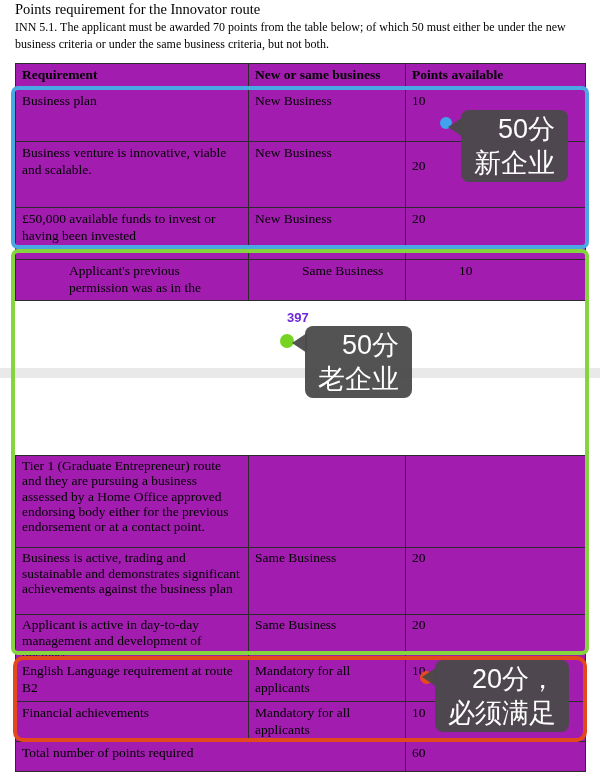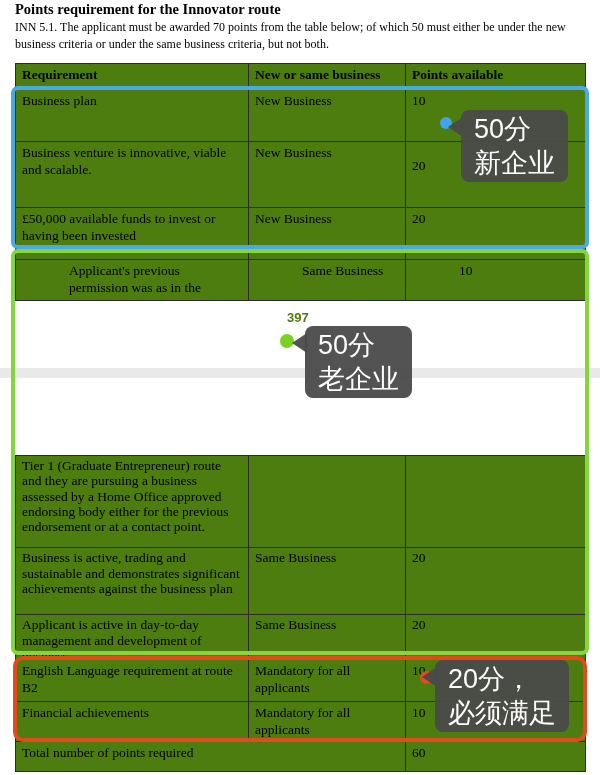--- a/index.html
+++ b/index.html
@@ -4,24 +4,24 @@
 <style>
   html,body { margin:0; padding:0; background:#fff; }
   .screen {
     position:relative; width:600px; height:775px; background:#ffffff;
     font-family:"Liberation Serif", serif; color:#000; overflow:hidden;
   }
 
   
   .band { position:absolute; left:0; top:368px; width:600px; height:10px; background:#e9e9e9; z-index:1; }
 
-  .title { position:absolute; left:15px; top:1px; margin:0; font-size:14.5px; font-weight:bold; z-index:2; }
+  .title { position:absolute; left:15px; top:1px; margin:0; font-size:14.5px; font-weight:normal; z-index:2; }
   .intro { position:absolute; left:15px; top:19px; width:575px; margin:0; font-size:12px; line-height:16.5px; z-index:2; }
 
-  table.doc { position:absolute; left:15px; border-collapse:collapse; table-layout:fixed; z-index:2; background:#4d7c0f; }
+  table.doc { position:absolute; left:15px; border-collapse:collapse; table-layout:fixed; z-index:2; background:#a21caf; }
   table.t1 { top:63px; }
   table.t2 { top:455px; }
   .doc th, .doc td {
     border:1px solid #2b2b2b; vertical-align:top; text-align:left;
     padding:2px 6px; font-size:13.5px; line-height:17px; font-weight:normal;
   }
   .doc th { font-weight:bold; }
   .cb { overflow:hidden; }
   
   tr.hh  .cb { height:21px; }
@@ -44,34 +44,34 @@
   
   .dot { position:absolute; border-radius:50%; z-index:4; }
   .dot.b { left:440px; top:117px; width:12px; height:12px; background:#3fa3ee; }
   .dot.g { left:280px; top:334px; width:14px; height:14px; background:#76d322; }
   .dot.r { left:420px; top:671px; width:13px; height:13px; background:#e8491d; }
 
   
   .tip {
     position:absolute; z-index:5; background:rgba(74,74,74,0.95); color:#fff;
     font-family:"Liberation Sans", sans-serif; font-size:27px; line-height:34px;
-    border-radius:8px; padding:2px 13px; white-space:nowrap;
+    border-radius:8px; padding:2px 13px; white-space:nowrap;text-align:right;
   }
   .tip::before {
     content:""; position:absolute; left:-13px; top:7px;
     border-style:solid; border-width:10px 15px 10px 0;
     border-color:transparent rgba(74,74,74,0.95) transparent transparent;
   }
   .tip.ta { left:461px; top:110px; }
   .tip.tb { left:305px; top:326px; }
   .tip.tc { left:435px; top:660px; }
 
   .pageno {
     position:absolute; left:287px; top:310px; z-index:4;
-    font-family:"Liberation Sans", sans-serif; font-size:13px; font-weight:bold; color:#4d7c0f;
+    font-family:"Liberation Sans", sans-serif; font-size:13px; font-weight:bold; color:#6d28d9;
   }
 </style>
 </head>
 <body>
 
 <div class="screen">
 
   <div class="band"></div>
 
   <h1 class="title">Points requirement for the Innovator route</h1>

